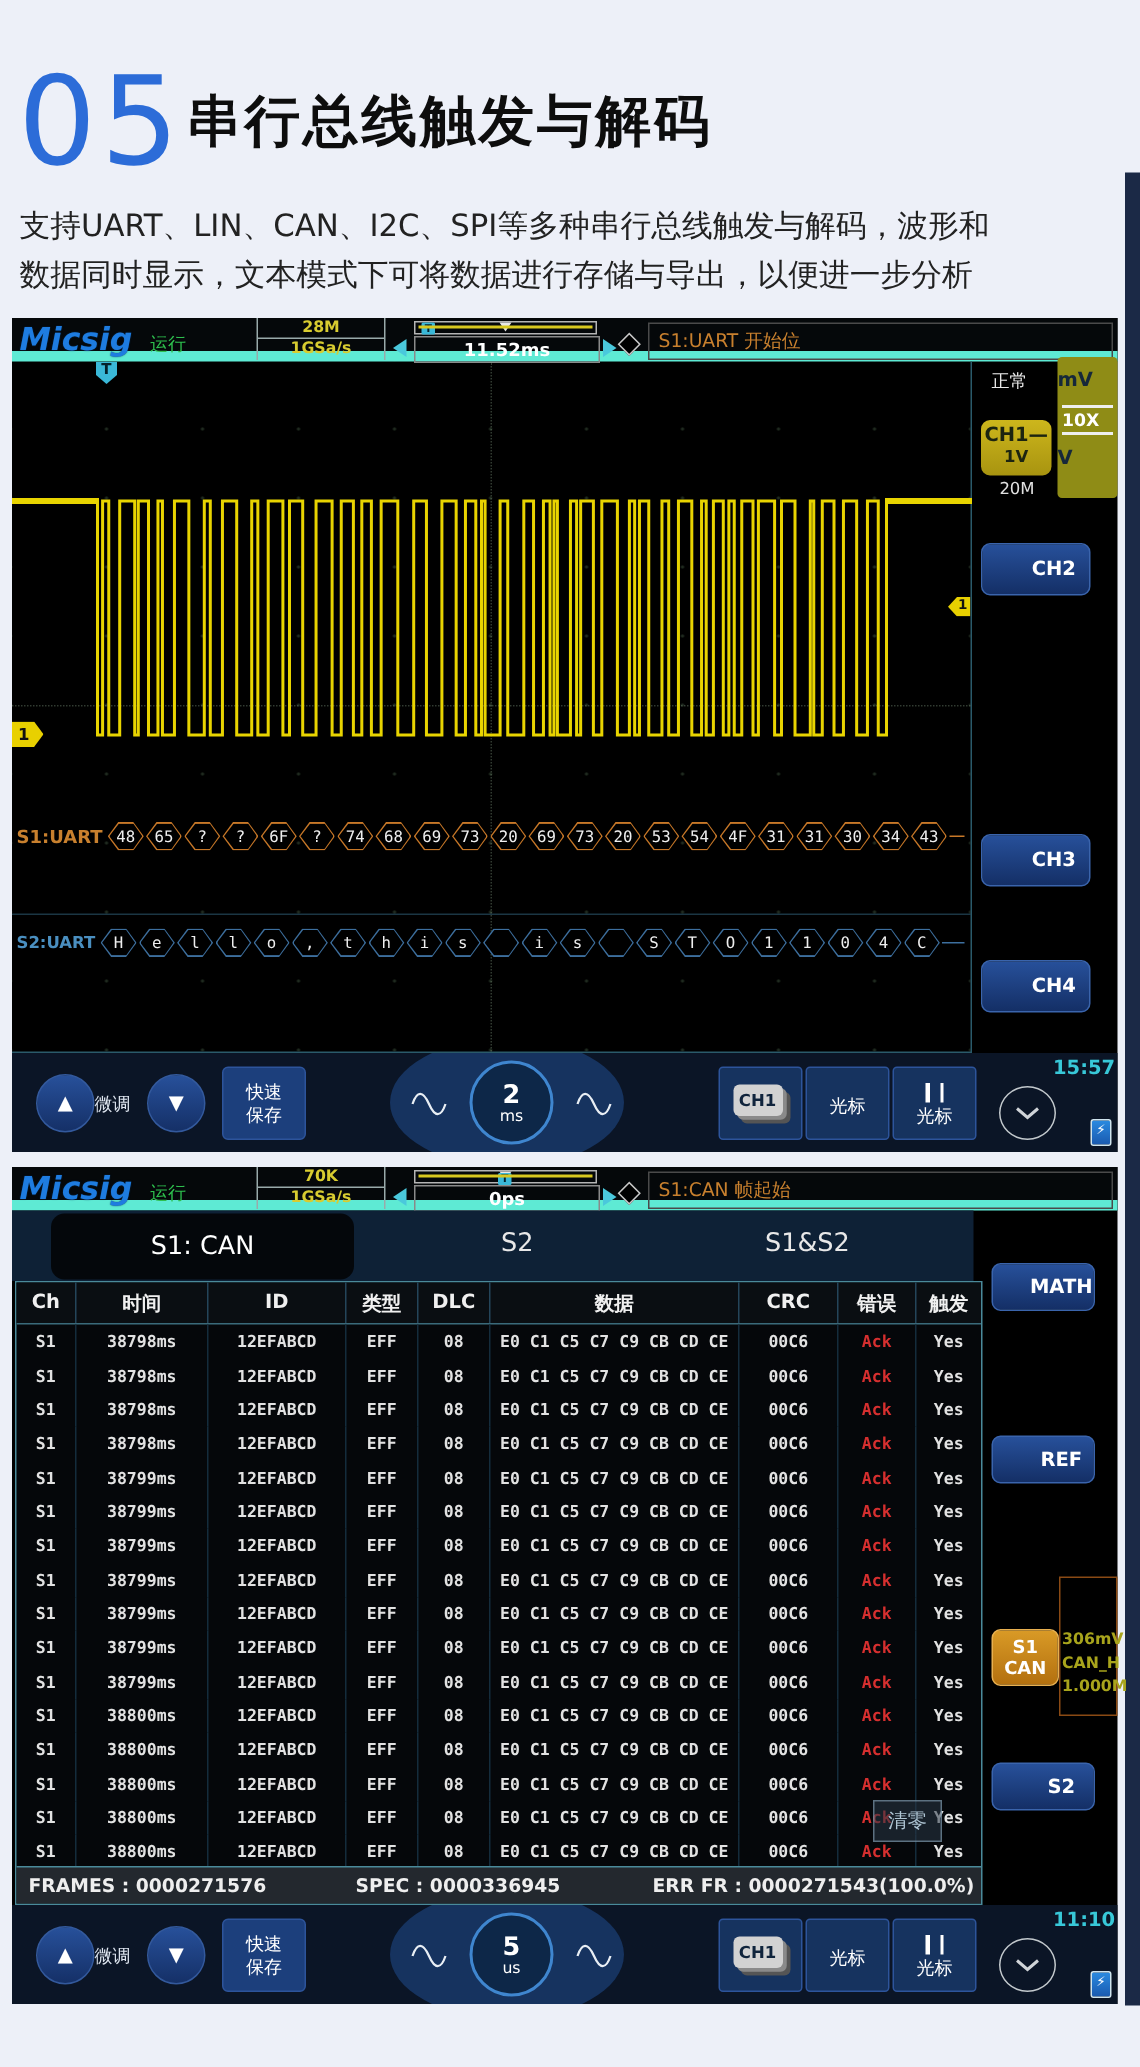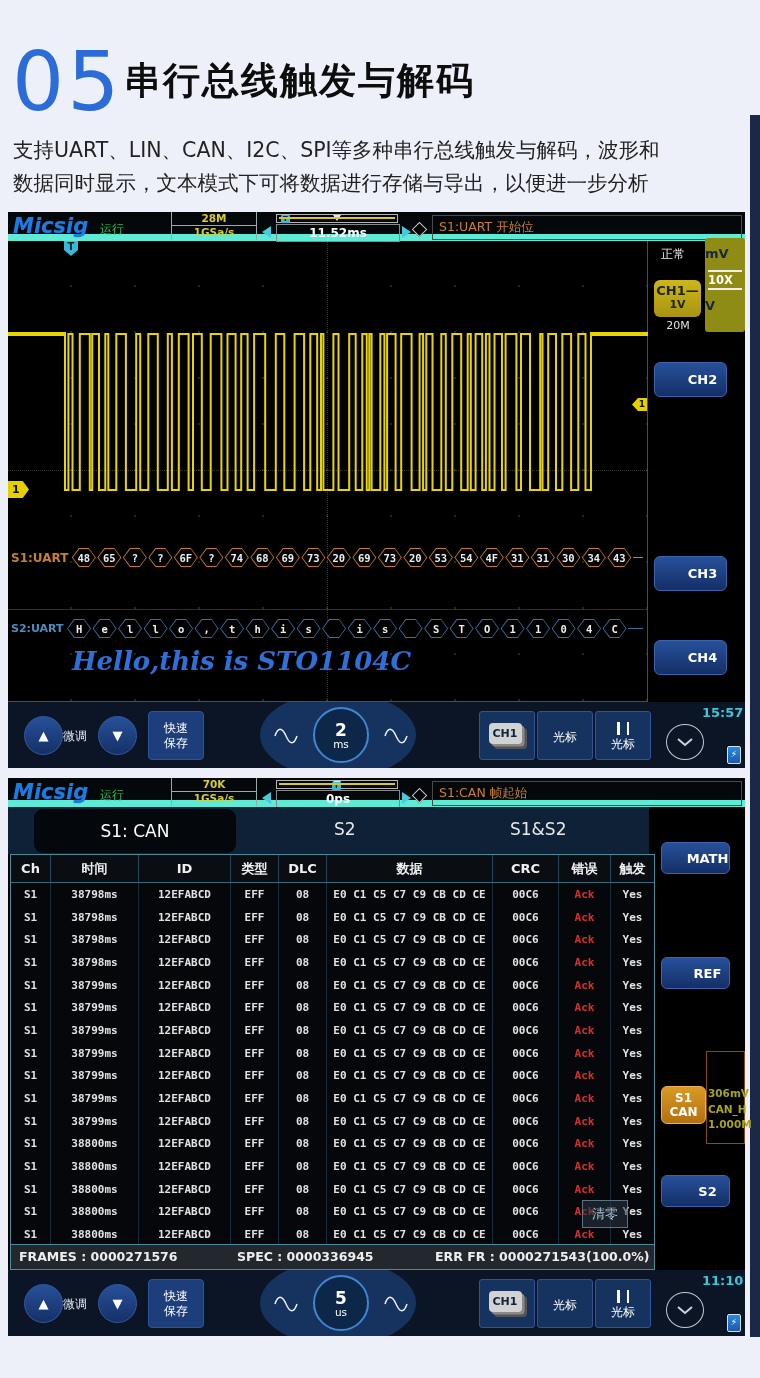--- a/index.html
+++ b/index.html
@@ -58,21 +58,21 @@
 
   
   .decode{position:absolute;left:3px;right:4px;display:flex;align-items:center;gap:1.5px;height:21px;}
   #dec1{top:306px;color:#c87828;}
   #dec2{top:377px;color:#3d6f9e;}
   .dlabel{font-size:12px;font-weight:bold;margin-right:2px;flex:none;}
   #dec1 .dlabel{color:#c8802e;} #dec2 .dlabel{color:#4a8fc0;font-size:11px;}
   .hex{position:relative;width:24px;height:19px;flex:none;}
   .hex{clip-path:polygon(7px 0,17px 0,24px 50%,17px 100%,7px 100%,0 50%);}
   .hex-orange{background:#c87828;} .hex-blue{background:#3d6f9e;}
-  .hex-in{position:absolute;left:1px;top:1px;right:1px;bottom:1px;clip-path:polygon(6.5px 0,16px 0,22px 50%,16px 100%,6.5px 100%,0 50%);background:#000;display:flex;align-items:center;justify-content:center;font-family:"DejaVu Sans Mono",monospace;font-size:10.5px;font-weight:bold;color:#eee;}
+  .hex-in{position:absolute;left:1px;top:1px;right:1px;bottom:1px;clip-path:polygon(6.5px 0,16px 0,22px 50%,16px 100%,6.5px 100%,0 50%);background:#000;display:flex;align-items:center;justify-content:center;font-family:"DejaVu Sans Mono",monospace;font-size:10.5px;font-weight:normal;color:#eee;}
   .hexline{flex:1;border-top:1px solid currentColor;height:0;}
   .sep2{left:0;right:0;top:368px;border-top:1px solid rgba(60,120,150,.45);}
   #annot{left:64px;top:405px;font-family:"DejaVu Serif","Liberation Serif",serif;font-style:italic;font-weight:bold;font-size:26px;color:#2f6fd8;}
 
   
   .toolbar{position:absolute;left:0;bottom:0;width:100%;height:66px;background:#0b1526;overflow:hidden;}
   .circbtn{width:37px;height:37px;border-radius:50%;background:linear-gradient(#27509a,#153067);border:1px solid #33599c;color:#fff;display:flex;align-items:center;justify-content:center;font-size:13px;cursor:pointer;top:14px;}
   #tb1-up,#tb2-up{left:16px;} #tb1-dn,#tb2-dn{left:90px;}
   .finelbl{left:55px;top:26px;color:#dfe6f0;font-size:12px;}
   .savebtn{left:140px;top:9px;width:54px;height:47px;background:#1c3f7c;border:1px solid #2d549b;border-radius:4px;color:#fff;font-size:12px;line-height:15px;display:flex;align-items:center;justify-content:center;text-align:center;cursor:pointer;width:54px;}
@@ -292,21 +292,20 @@
           </span>
           <span class="hex hex-blue">
             <span class="hex-in">4</span>
           </span>
           <span class="hex hex-blue">
             <span class="hex-in">C</span>
           </span>
           <span class="hexline"></span>
         </span>
     </div>
-    <div class="abs" id="annot">Hello,this is STO1104C</div>
   </div>
 
   <div class="abs normal-lbl">正常</div>
   <div class="abs olivepanel">
     <div class="op1">mV</div>
     <div class="op2">10X</div>
     <div class="op3">V</div>
   </div>
   <div class="abs ch1btn">
     <div class="l1"><span>CH1</span><span>—</span></div>

